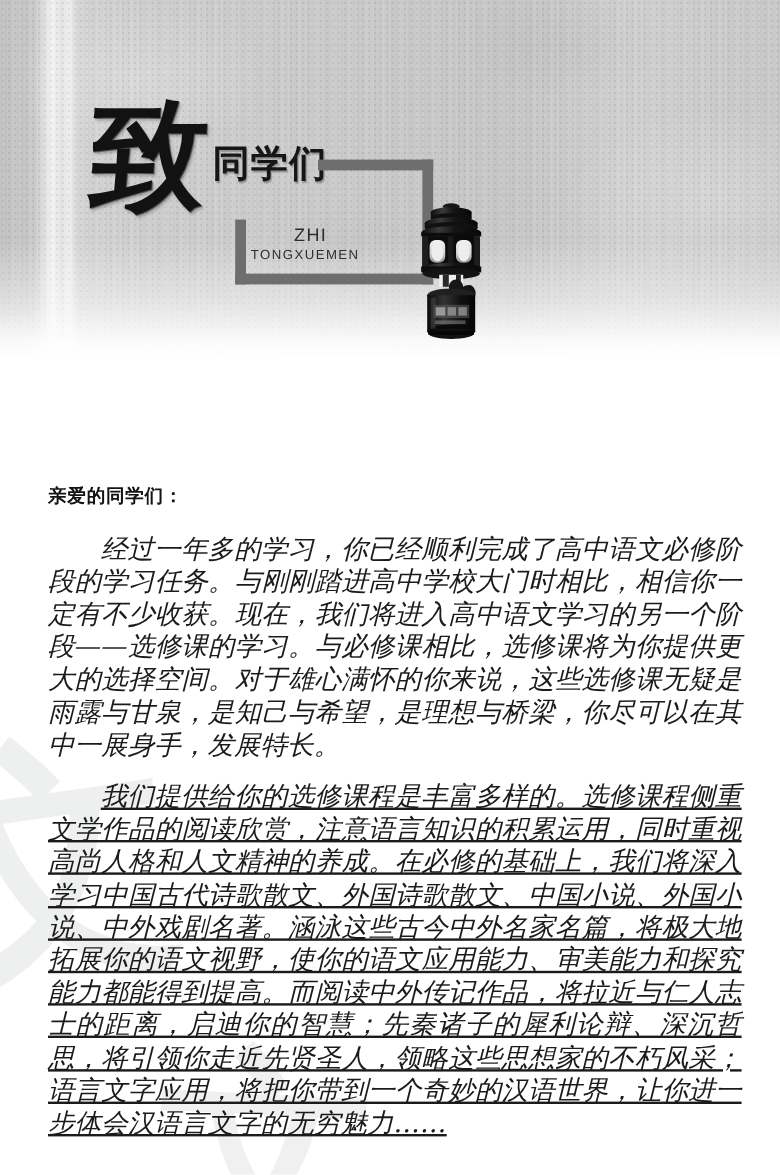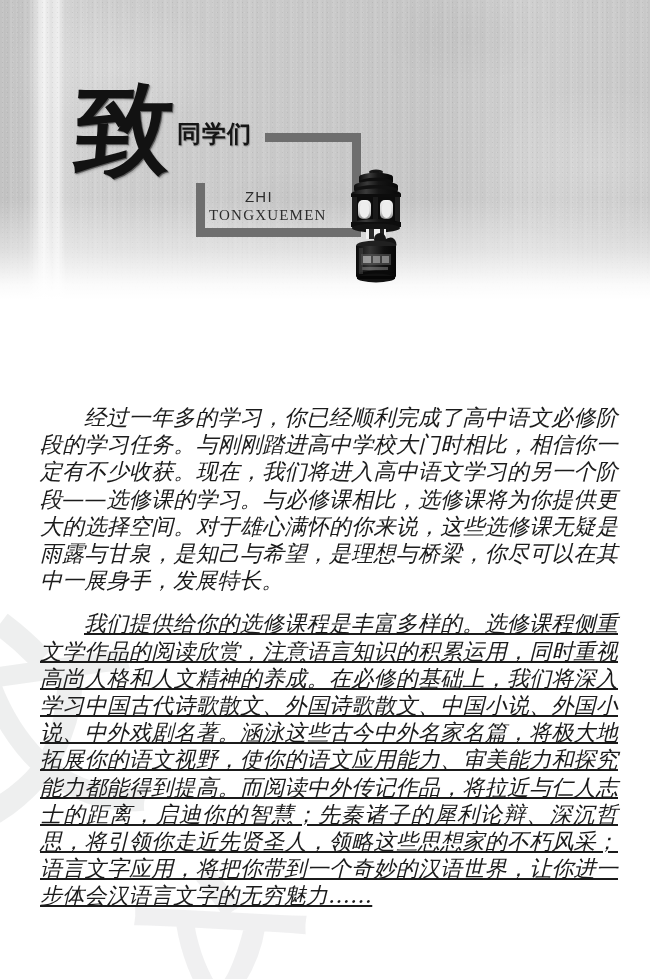--- a/index.html
+++ b/index.html
@@ -98,21 +98,21 @@
     line-height: 1;
     color: #121212;
     letter-spacing: 0;
     transform: skewX(-5deg) scale(1.02, 1.04);
     text-shadow: 1px 1px 0 rgba(0,0,0,.45), 2px 2px 2px rgba(0,0,0,.22);
   }
   .tongxuemen-cn {
     position: absolute;
     left: 177px; top: 122px;
     font-family: "DejaVu Sans", "Liberation Sans", sans-serif;
-    font-size: 24px;
+    font-size: 31px;
     font-weight: 700;
     line-height: 1;
     color: #161616;
     letter-spacing: 1px;
     text-shadow: 1px 1px 1px rgba(0,0,0,.28);
   }
 
   
   .bracket-top {
     position: absolute;
@@ -145,22 +145,22 @@
     font-family: "Liberation Sans", sans-serif;
     font-size: 15px;
     letter-spacing: 1.2px;
     color: #2d2d2d;
     line-height: 1;
     margin-left: 36px;
   }
   .pinyin-tongxuemen {
     position: absolute;
     left: 209px; top: 208px;
-    font-family: Liberation Serif, serif;
-    font-size: 15px;
+    font-family: Liberation Sans, sans-serif;
+    font-size: 11px;
     letter-spacing: 1.2px;
     color: #2d2d2d;
     line-height: 1;
   }
 
   
   #lantern {
     position: absolute;
     left: 340px; top: 166px;
     width: 72px; height: 122px;
@@ -316,20 +316,21 @@
 
         <rect x="19" y="82" width="4" height="26" fill="#4a4a4a" opacity="0.5"></rect>
       </svg>
     </div>
   </div>
 
   <div class="wm wm-left">文</div>
   <div class="wm wm-bottom">文</div>
 
   <div id="body-text">
+    <p class="salutation">亲爱的同学们：</p>
 
     <p class="para">经过一年多的学习，你已经顺利完成了高中语文必修阶段的学习任务。与刚刚踏进高中学校大门时相比，相信你一定有不少收获。现在，我们将进入高中语文学习的另一个阶段——选修课的学习。与必修课相比，选修课将为你提供更大的选择空间。对于雄心满怀的你来说，这些选修课无疑是雨露与甘泉，是知己与希望，是理想与桥梁，你尽可以在其中一展身手，发展特长。</p>
 
     <p class="para">我们提供给你的选修课程是丰富多样的。选修课程侧重文学作品的阅读欣赏，注意语言知识的积累运用，同时重视高尚人格和人文精神的养成。在必修的基础上，我们将深入学习中国古代诗歌散文、外国诗歌散文、中国小说、外国小说、中外戏剧名著。涵泳这些古今中外名家名篇，将极大地拓展你的语文视野，使你的语文应用能力、审美能力和探究能力都能得到提高。而阅读中外传记作品，将拉近与仁人志士的距离，启迪你的智慧；先秦诸子的犀利论辩、深沉哲思，将引领你走近先贤圣人，领略这些思想家的不朽风采；语言文字应用，将把你带到一个奇妙的汉语世界，让你进一步体会汉语言文字的无穷魅力……</p>
 
   </div>
 
 </div>
 
 </body></html>

